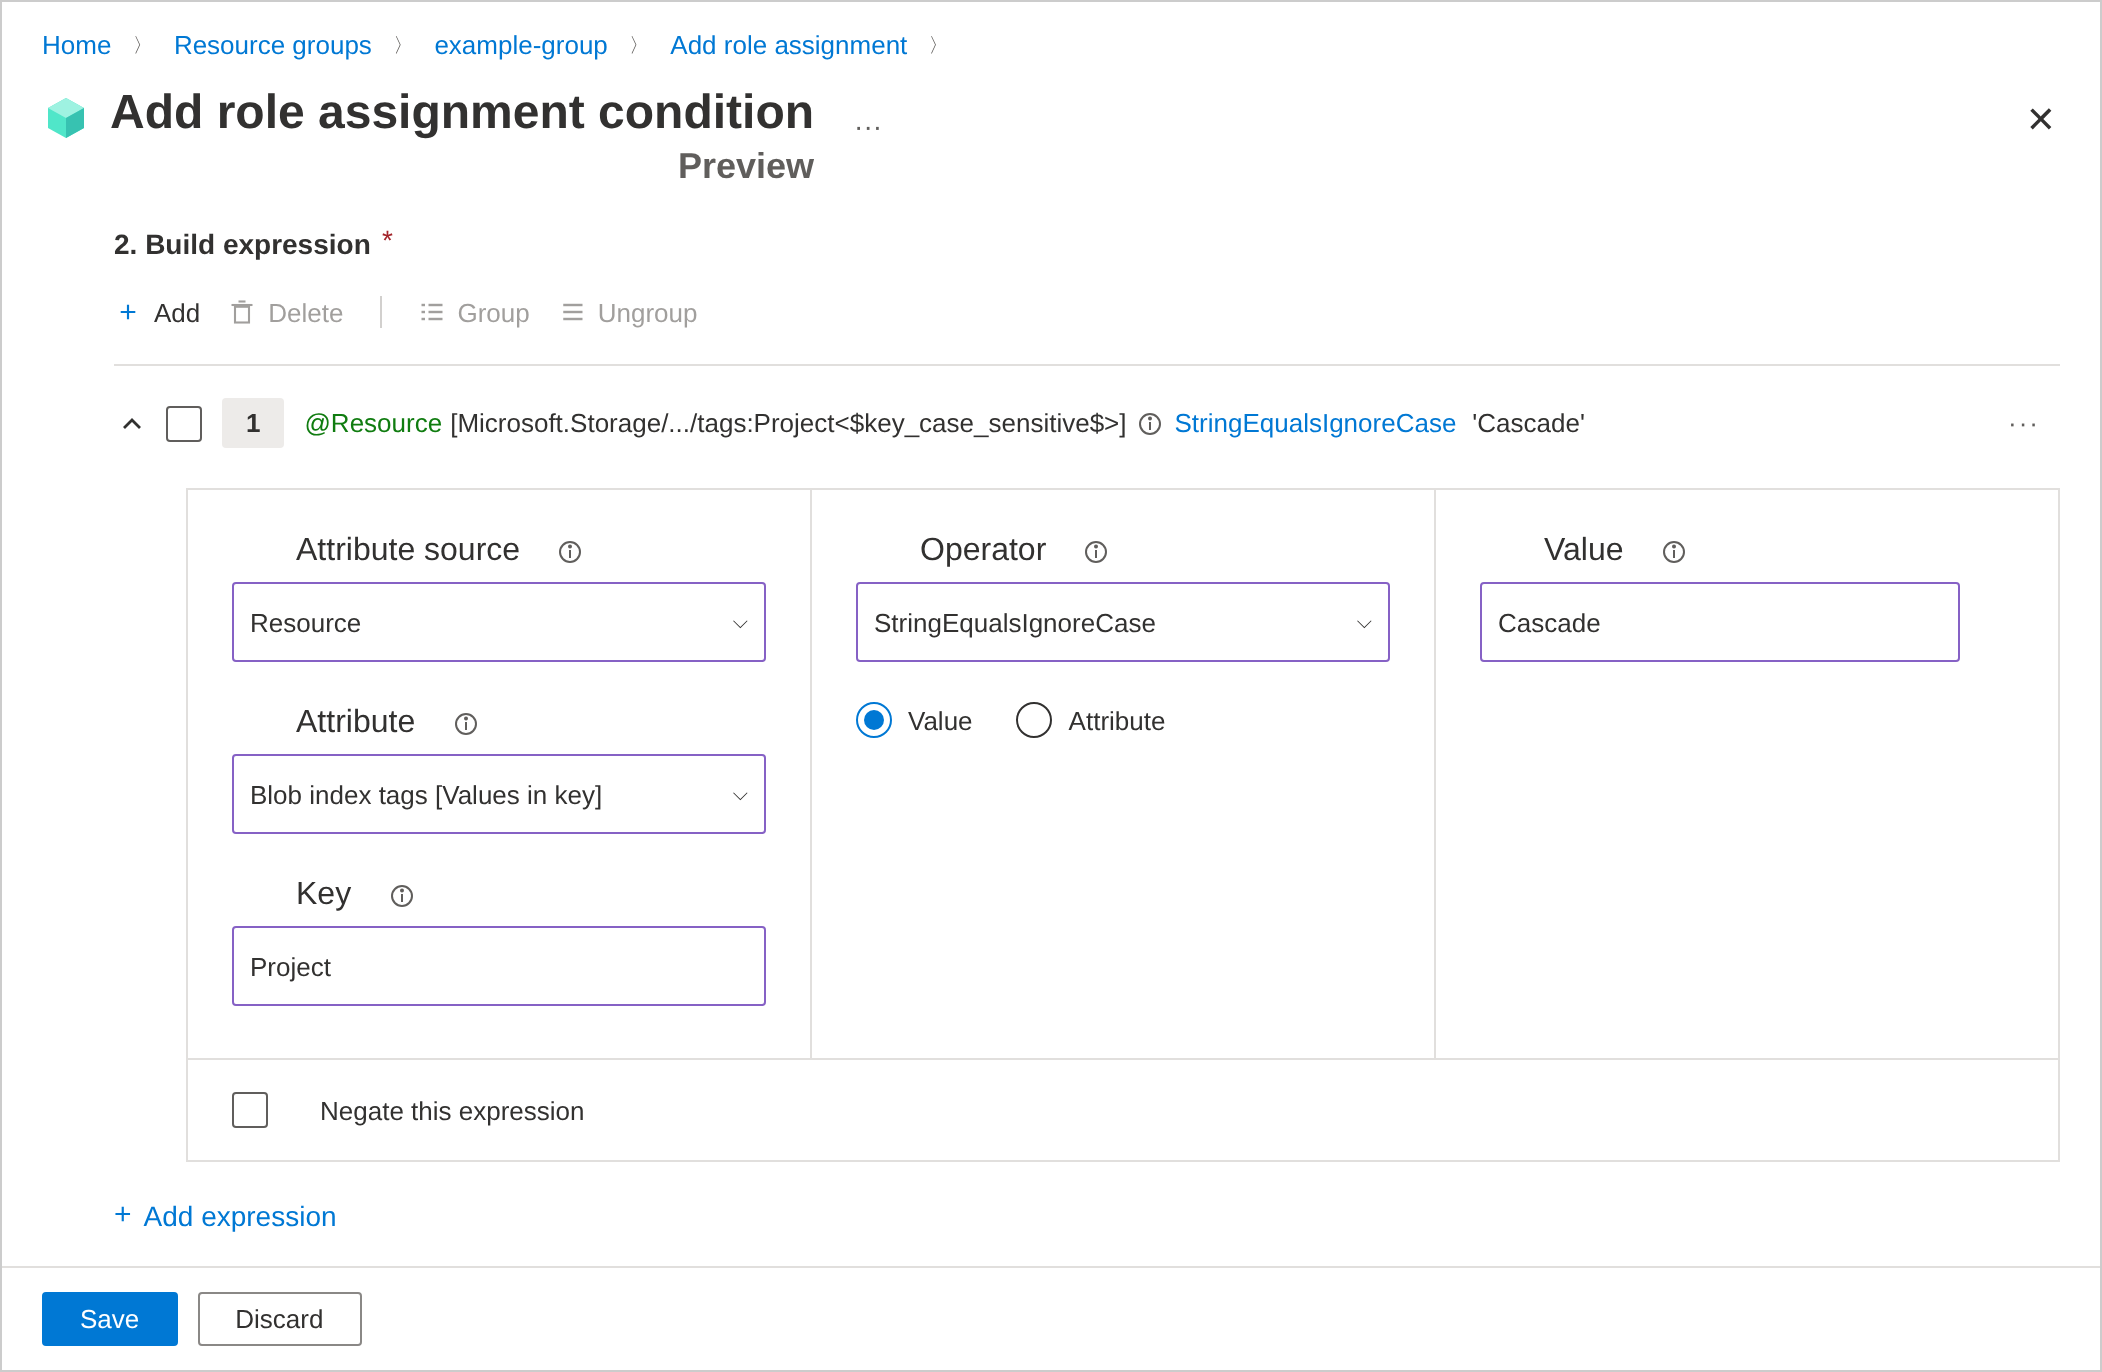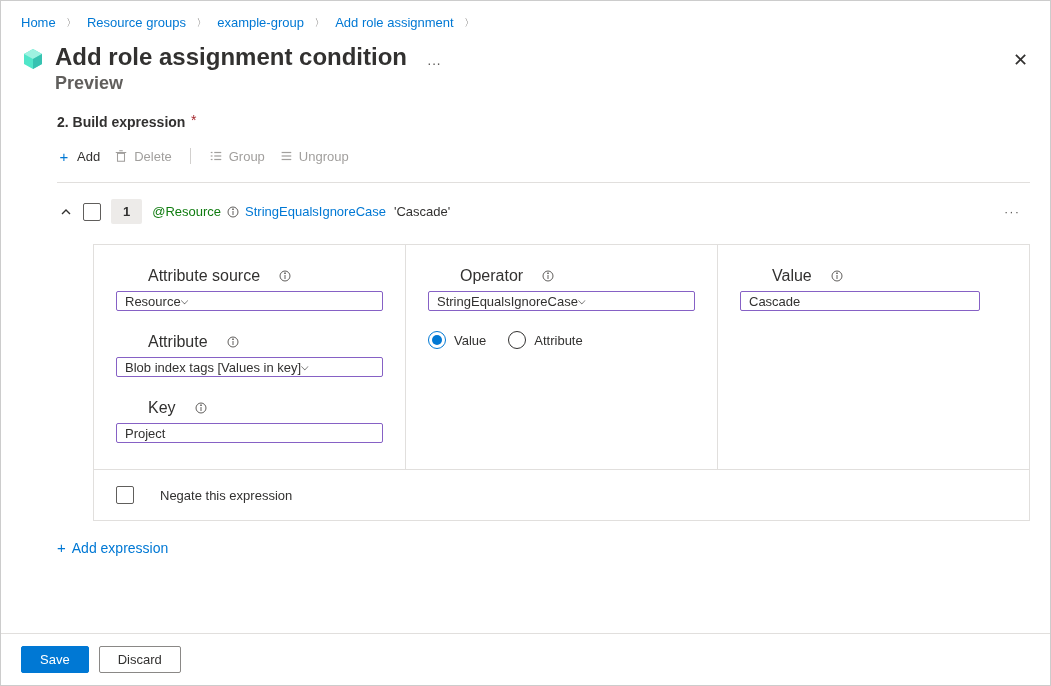--- a/index.html
+++ b/index.html
@@ -17,20 +17,21 @@
     .breadcrumb {
       padding: 14px 20px 8px 20px;
       font-size: 13px;
     }
     .breadcrumb a { color: #0078d4; text-decoration: none; cursor: pointer; }
     .breadcrumb .sep { color: #605e5c; margin: 0 7px; font-size: 10px; position: relative; top: -1px; }
     .header-row {
       display: flex;
       align-items: flex-start;
       padding: 4px 20px 0 20px;
+      text-align: right;
     }
     .cube-icon {
       width: 24px; height: 24px;
       margin-right: 10px;
       margin-top: 4px;
       color: #37c2b1;
     }
     .title {
       font-size: 24px;
       font-weight: 600;
@@ -133,27 +134,28 @@
       font-size: 16px;
       display: flex;
       align-items: center;
       gap: 17px;
       margin-bottom: 6px;
       margin-left: 32px;
     }
     .select-box, .text-box {
       width: 100%;
       max-width: 268px;
-      height: 20px;
+      height: 40px;
       border: 1px solid #8661c5;
       border-radius: 2px;
       padding: 0 8px;
       font-size: 13px;
       display: flex;
       align-items: center;
+      justify-content: space-between;
       cursor: pointer;
       background: #fff;
     }
     .text-box { cursor: text; }
     .chev-down { font-size: 10px; color: #323130; }
     .field + .field { margin-top: 22px; }
     .radio-row {
       display: flex;
       gap: 22px;
       margin-top: 20px;
@@ -293,20 +295,21 @@
 
   <div class="expr-block">
     <div class="expr-summary">
       <svg class="chevron-up" viewBox="0 0 14 14" fill="none" stroke="#323130" stroke-width="1.4">
           <polyline points="3,9 7,5 11,9"></polyline>
         </svg>
       <div class="checkbox"></div>
       <div class="badge-1">1</div>
       <div class="expr-text">
         <span class="at-resource">@Resource</span>
+          <span class="bracket-text">[Microsoft.Storage/.../tags:Project&lt;$key_case_sensitive$&gt;]</span>
         <svg class="info-circle" viewBox="0 0 12 12" fill="none" stroke="#605e5c" stroke-width="1">
             <circle cx="6" cy="6" r="5"></circle>
             <line x1="6" y1="5" x2="6" y2="9"></line>
             <circle cx="6" cy="3.2" r="0.5" fill="#605e5c"></circle>
           </svg>
         <span class="string-op">StringEqualsIgnoreCase</span>
         <span class="value-str">'Cascade'</span>
       </div>
       <div class="expr-more">···</div>
     </div>

